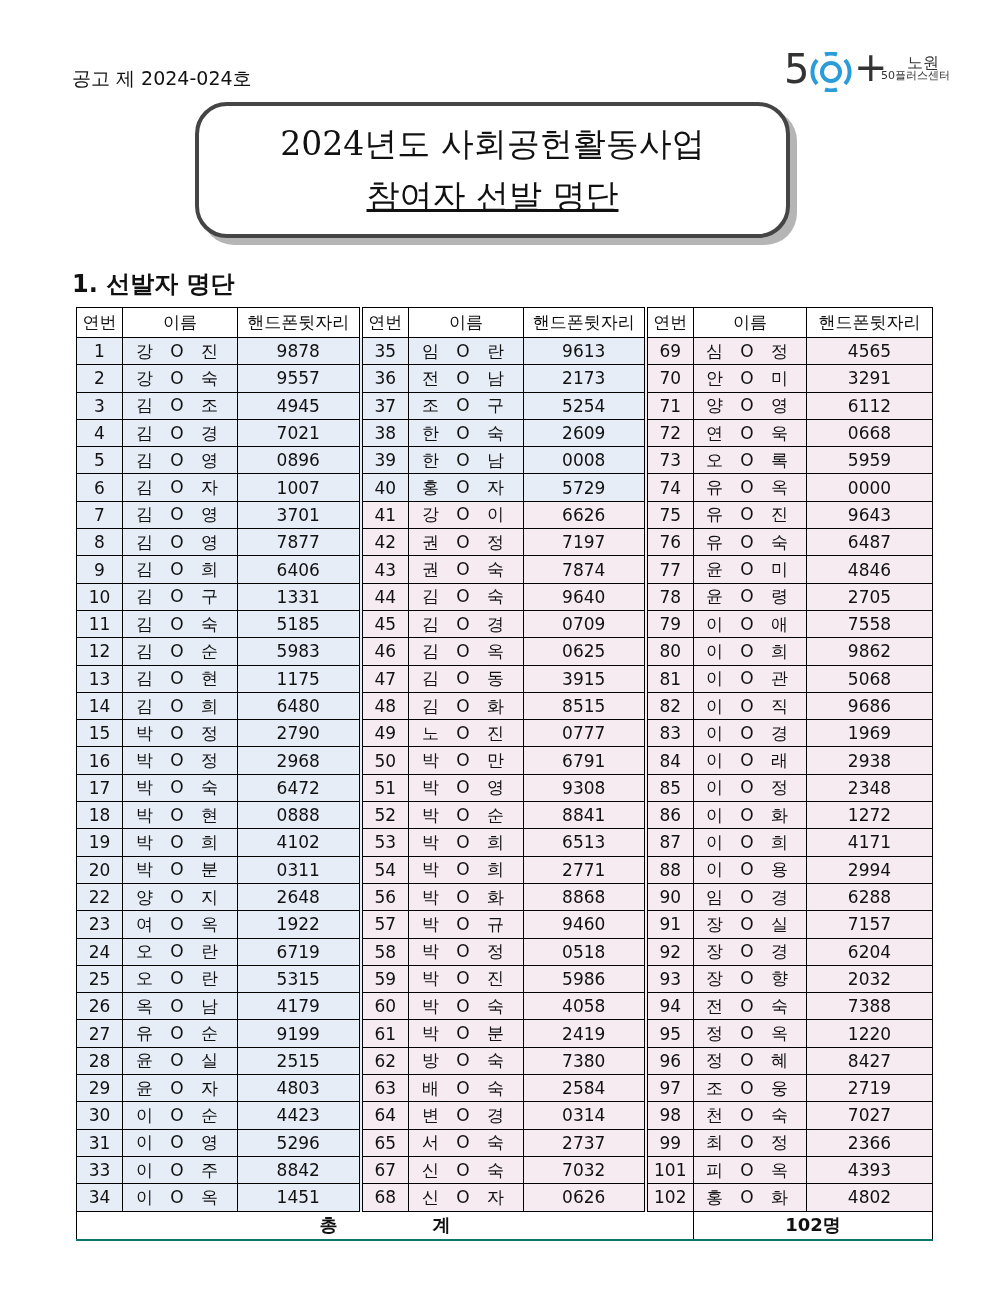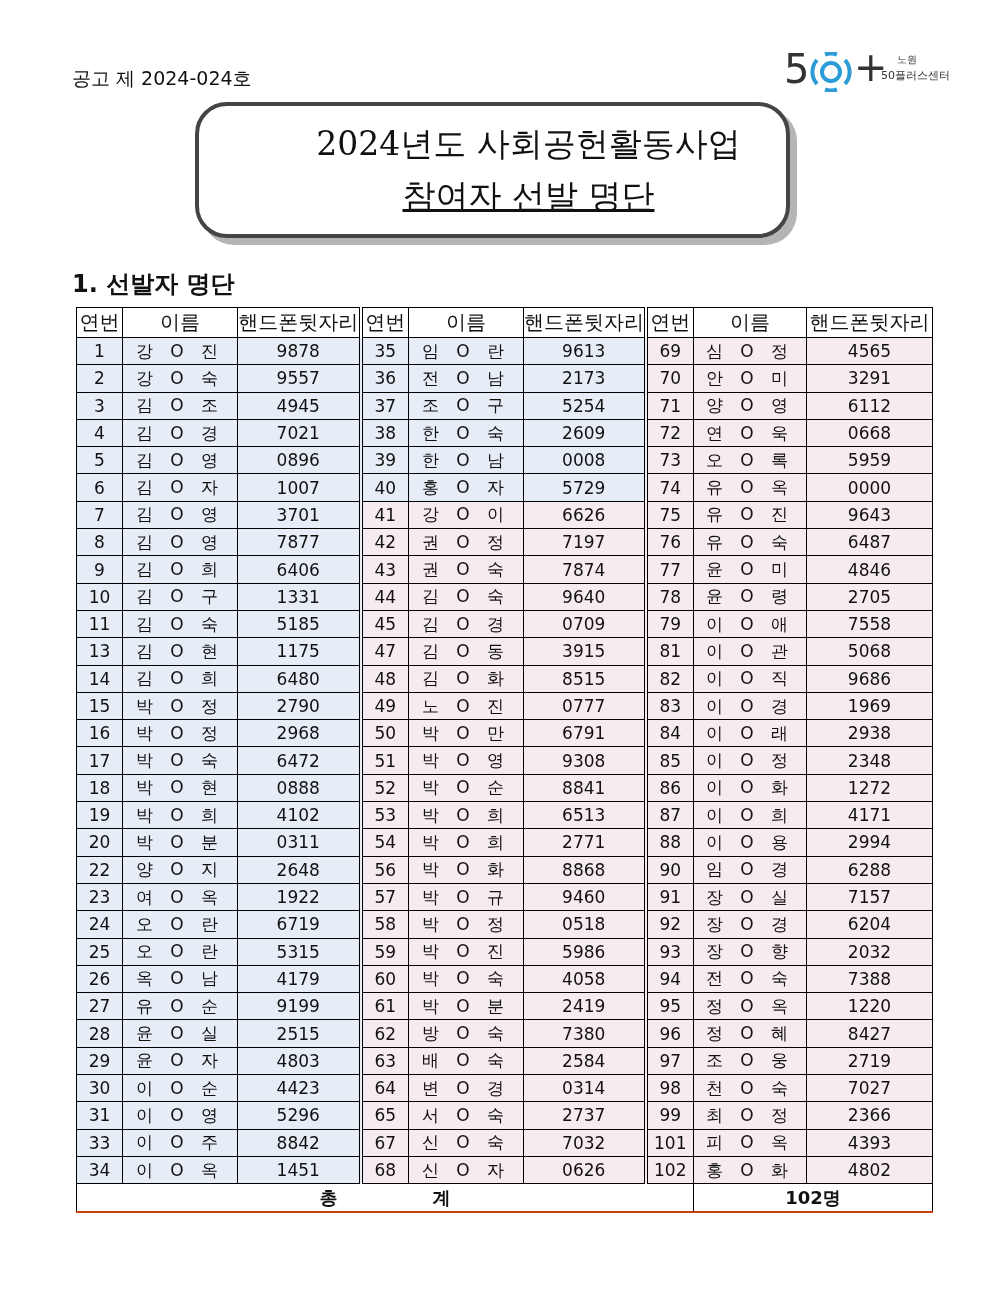--- a/index.html
+++ b/index.html
@@ -3,44 +3,44 @@
 <meta charset="utf-8">
 <style>
   html, body { margin:0; padding:0; background:#ffffff; }
   body { width:992px; height:1313px; position:relative; overflow:hidden;
          font-family:"DejaVu Sans", sans-serif; color:#111; }
   .notice { position:absolute; left:72px; top:66px; font-size:19px; letter-spacing:0px; }
   .logo { position:absolute; left:784px; top:50px; width:190px; height:44px; }
   .logo .five { position:absolute; left:0; top:-4px; font-size:40px; font-weight:400; color:#333; font-family:"DejaVu Sans", sans-serif; }
   .logo svg { position:absolute; left:24px; top:2px; }
   .logo .plus { position:absolute; left:70px; top:-6px; font-size:40px; color:#333; }
-  .logo .sub1 { position:absolute; left:113px; top:3px; font-size:10px; color:#333; }
+  .logo .sub1 { position:absolute; left:123px; top:3px; font-size:16px; color:#333; }
   .logo .sub2 { position:absolute; left:97px; top:18px; font-size:11px; color:#333; }
 
   .title-shadow { position:absolute; left:202px; top:109px; width:595px; height:136px;
                   border-radius:32px; background:#b5b5b5; }
   .title-box { position:absolute; left:195px; top:102px; width:587px; height:128px;
                border:4px solid #454545; border-radius:32px; background:#fff; }
   .title-line { position:absolute; left:0; width:100%; text-align:center;
-                font-family:"DejaVu Serif", serif; font-size:33px; color:#111;margin-left:36px; }
+                font-family:"DejaVu Serif", serif; font-size:33px; color:#111; }
   .title-line.l1 { top:16px; }
   .title-line.l2 { top:68px;text-decoration:underline; }
 
   .section { position:absolute; left:72px; top:268px; font-size:24px; font-weight:bold;text-align:center; }
 
   table.roster { position:absolute; left:76px; top:307px; width:856px;
                  border-collapse:collapse; table-layout:fixed; font-size:17px; }
   table.roster td, table.roster th { border:1px solid #000; text-align:center;
                  padding:0; height:26.3px; font-weight:normal; white-space:nowrap; }
-  table.roster th { height:29px; background:#fff; font-size:20px; }
+  table.roster th { height:29px; background:#fff; font-size:17px; }
   table.roster .sep { border-left:4px double #000; }
   td.blue { background:#e6edf7; }
   td.pink { background:#f7ebf2; }
   td.name { letter-spacing:6px; }
-  tr.total td { background:#fff; height:27px; font-weight:bold; font-size:18px; border-bottom:2px solid #c2410c; }
+  tr.total td { background:#fff; height:27px; font-weight:bold; font-size:18px; border-bottom:2px solid #0f766e; }
   .total-label span { display:inline-block; }
 </style>
 </head>
 <body>
 
 <div class="notice">공고 제 2024-024호</div>
 
 <div class="logo">
   <span class="five">5</span>
   <svg width="46" height="40" viewBox="0 0 46 40">
@@ -204,20 +204,31 @@
         <td class="blue name">김 O 숙</td>
         <td class="blue">5185</td>
         <td class="pink sep">45</td>
         <td class="pink name">김 O 경</td>
         <td class="pink">0709</td>
         <td class="pink sep">79</td>
         <td class="pink name">이 O 애</td>
         <td class="pink">7558</td>
       </tr>
       <tr>
+        <td class="blue">12</td>
+        <td class="blue name">김 O 순</td>
+        <td class="blue">5983</td>
+        <td class="pink sep">46</td>
+        <td class="pink name">김 O 옥</td>
+        <td class="pink">0625</td>
+        <td class="pink sep">80</td>
+        <td class="pink name">이 O 희</td>
+        <td class="pink">9862</td>
+      </tr>
+      <tr>
         <td class="blue">13</td>
         <td class="blue name">김 O 현</td>
         <td class="blue">1175</td>
         <td class="pink sep">47</td>
         <td class="pink name">김 O 동</td>
         <td class="pink">3915</td>
         <td class="pink sep">81</td>
         <td class="pink name">이 O 관</td>
         <td class="pink">5068</td>
       </tr>

